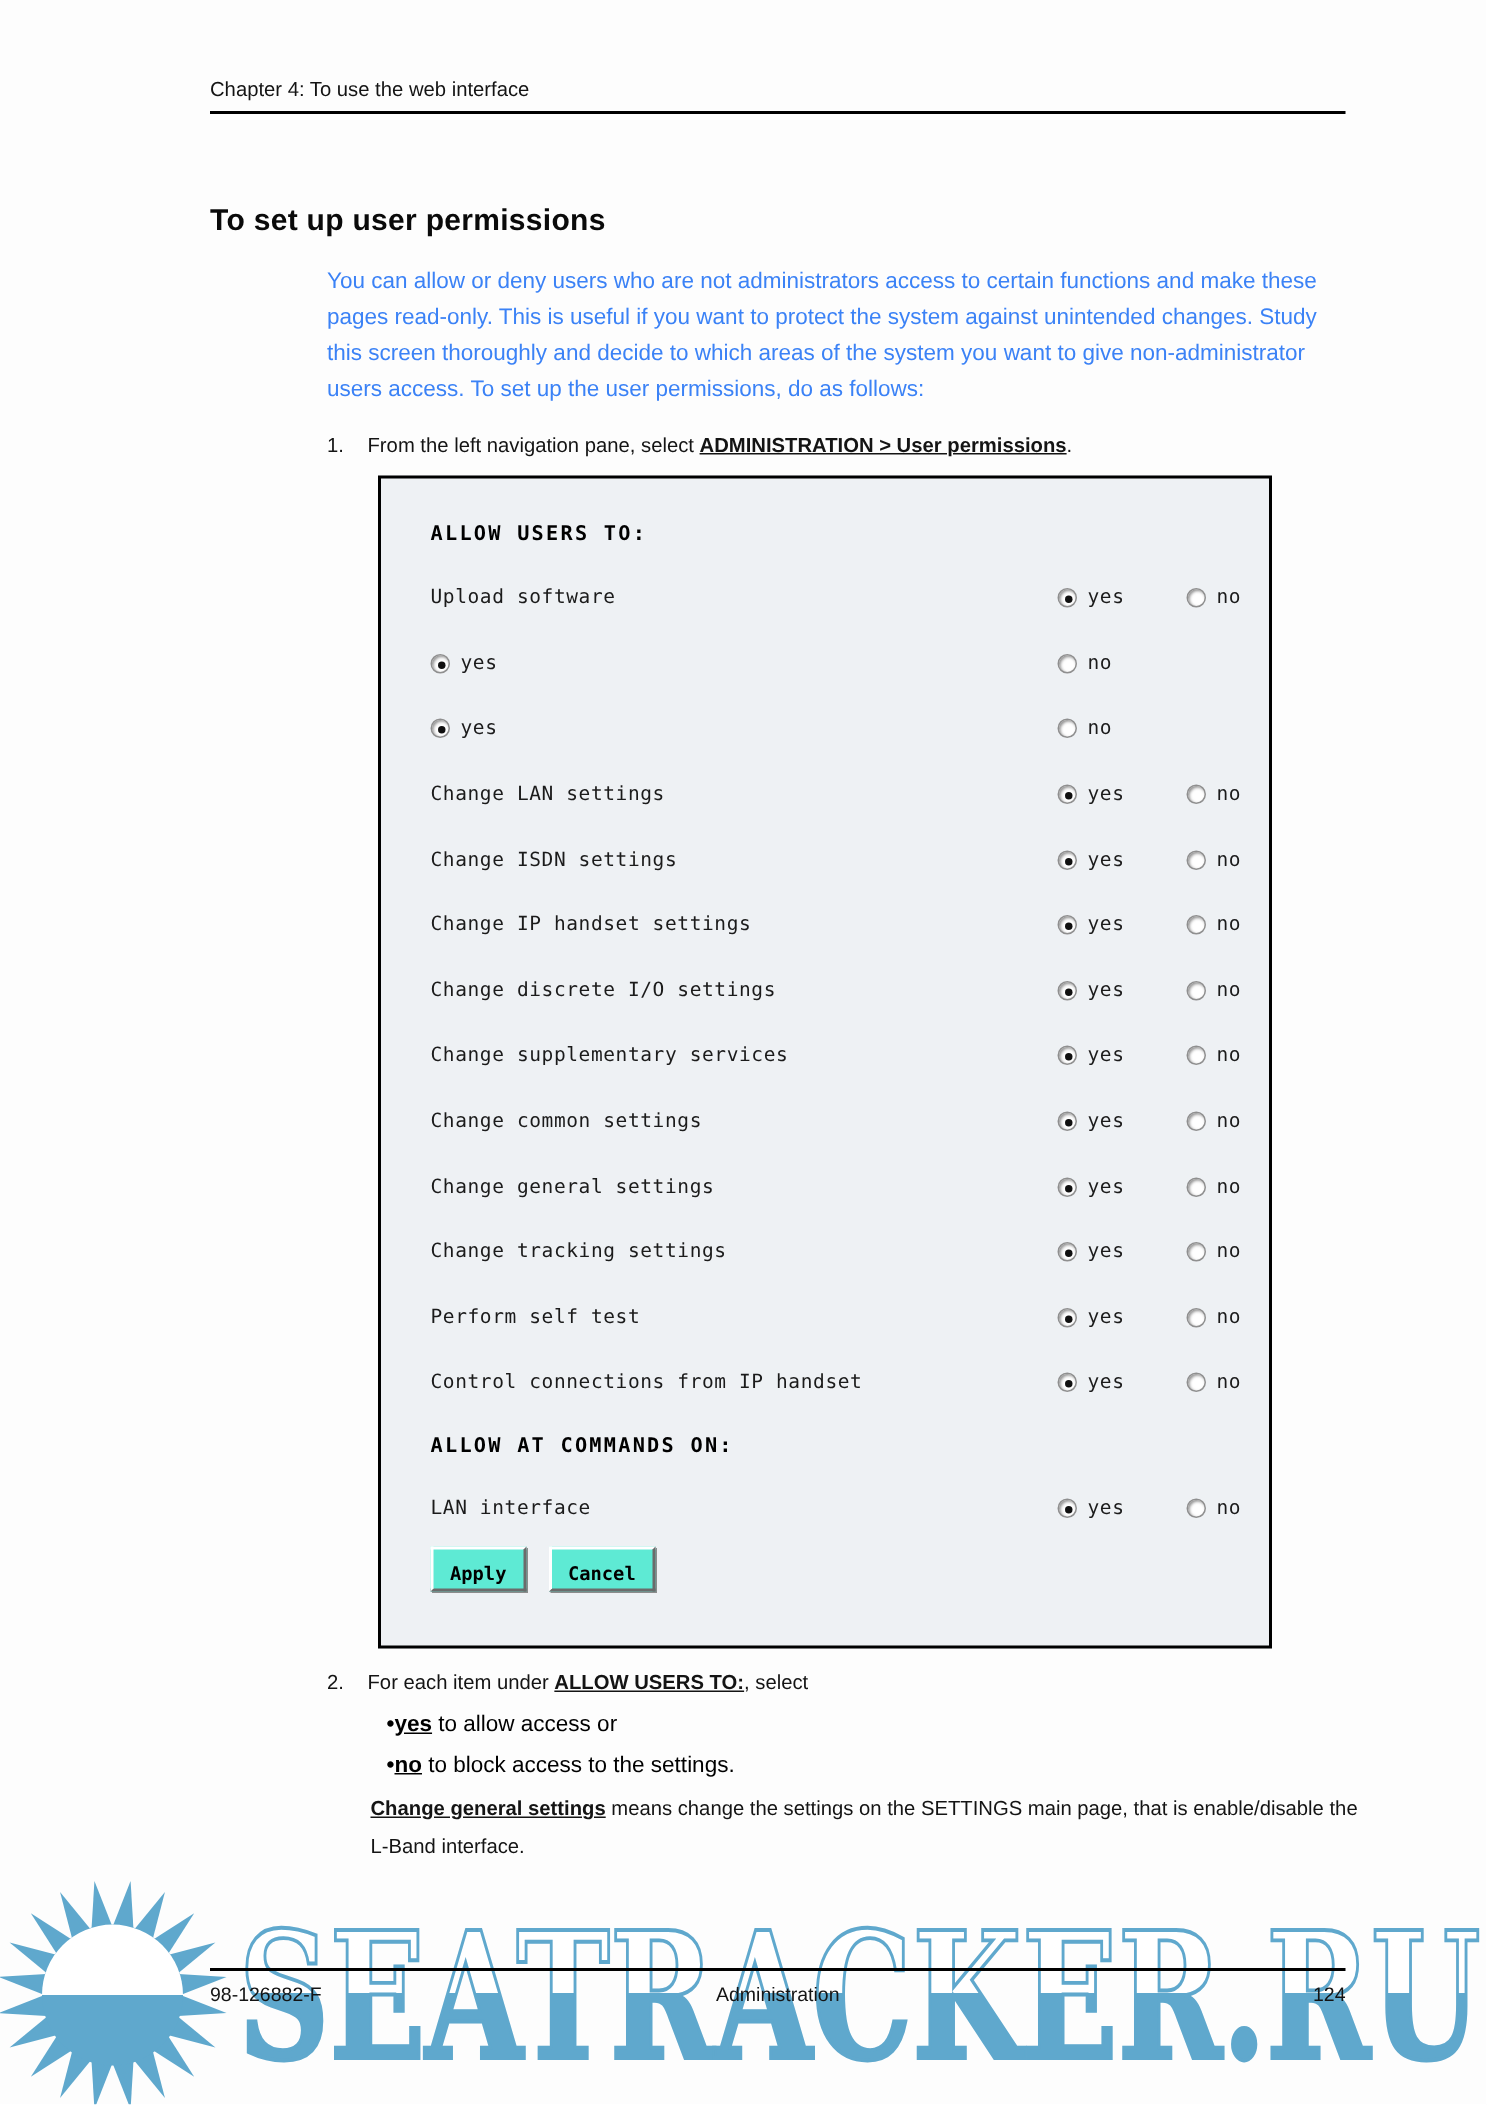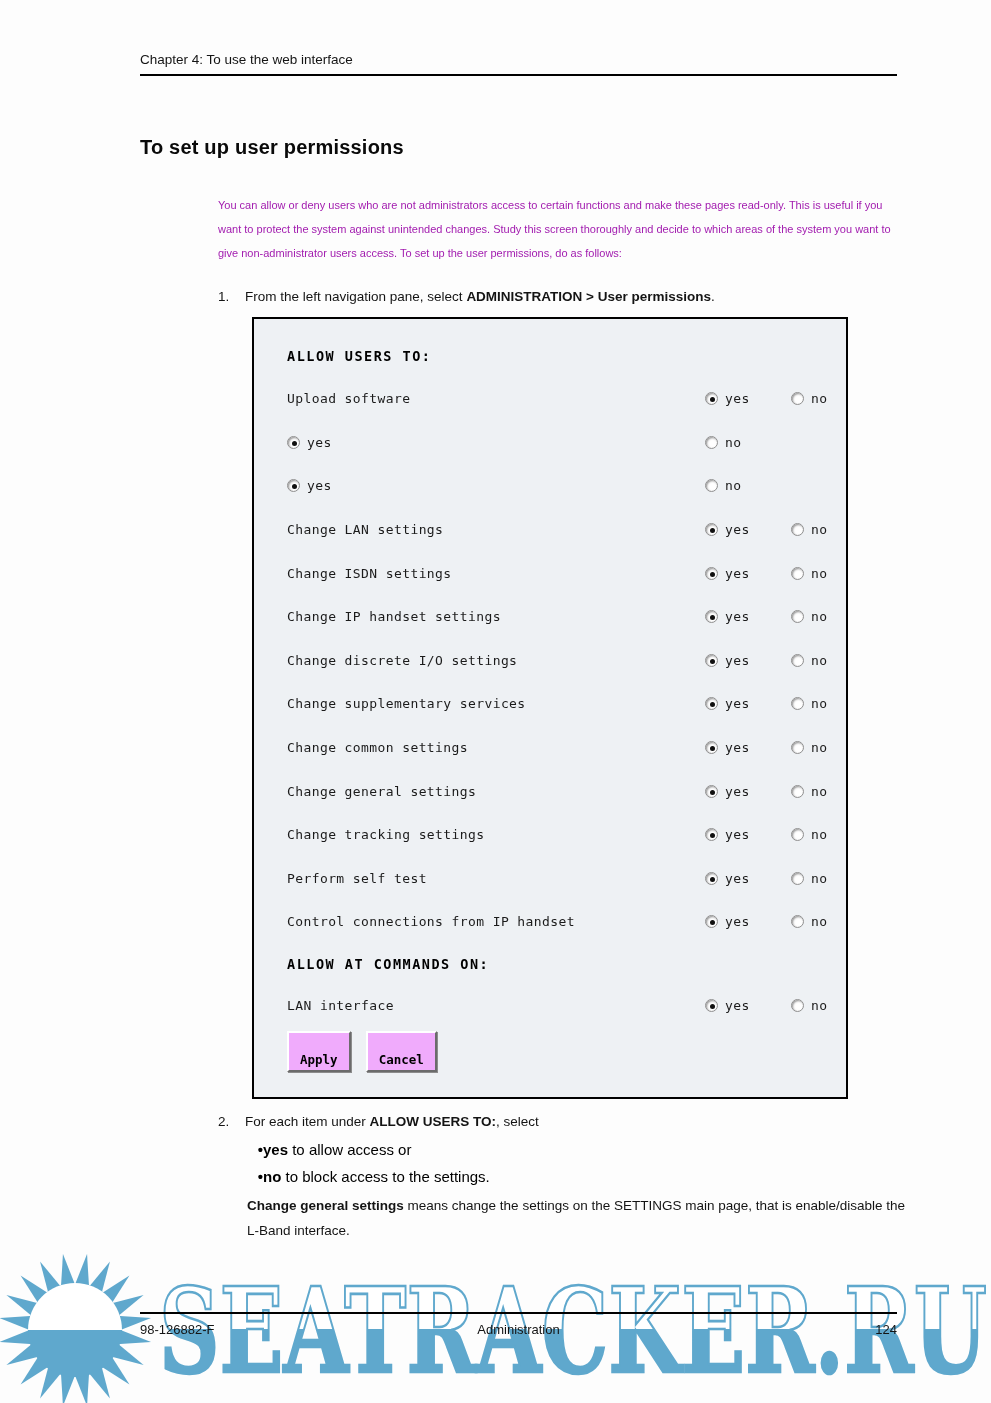--- a/index.html
+++ b/index.html
@@ -19,36 +19,36 @@
     position:absolute; top:74px; left:140px; width:757px; height:2px;
     background:#000;
   }
 
   
   .page-title {
     position:absolute; top:136px; left:140px;
     font-size:20px; font-weight:bold; letter-spacing:.2px; color:#0a0a0a;
   }
   .intro {
-    position:absolute; top:193px; left:218px; width:684px;
-    font-size:11px; line-height:24px; color:#a21caf;
+    position:absolute; top:176px; left:218px; width:684px;
+    font-size:15px; line-height:24px; color:#3b82f6;
   }
   .step { position:absolute; left:218px; font-size:13.5px; color:#141414; }
   .step .num { display:inline-block; width:27px; }
   .step1 { top:289px; }
   .step2 { top:1114px; }
   .bullet-line { position:absolute; left:247px; font-size:15px; color:#000000;text-align:right; }
   .bullet1 { top:1141px; }
   .bullet2 { top:1168px; }
   .bullet-dot { display:inline-block; width:16px; font-weight:bold; }
   .note-para {
     position:absolute; top:1193px; left:247px; width:662px;
     font-size:13.5px; line-height:25px; color:#141414;
   }
-  b { font-weight:bold; }
+  b { font-weight:bold;text-decoration:underline; }
 
   
   .screenshot {
     position:absolute; top:317px; left:252px; width:596px; height:782px;
     background:#eef1f4; border:2px solid #000;
     font-family:"DejaVu Sans Mono", monospace; color:#1b1b1b;
   }
   .box-inner { padding:16px 38px 0 33px; }
   .box-heading {
     height:42px; display:flex; align-items:center;
@@ -71,24 +71,24 @@
     content:""; position:absolute; left:4px; top:4px;
     width:5px; height:5px; border-radius:50%; background:#101010;
   }
   .warning-row {
     height:34px; display:flex; align-items:center;
     font-size:13px; letter-spacing:.3px; color:#e03333;
   }
   .button-row { height:30px; display:flex; align-items:flex-start; gap:15px; margin-top:4px; }
   .btn {
     font-family:"DejaVu Sans Mono", monospace; font-size:12.5px; font-weight:bold;
-    color:#000; background:#f0abfc;
+    color:#000; background:#5eead4;
     border:2px solid; border-color:#ffffff #6b6b6b #6b6b6b #ffffff;
     box-shadow:1px 1px 0 #8c8c8c;
-    padding:19px 11px 3px; cursor:pointer; line-height:15px;
+    padding:8px 11px 3px; cursor:pointer; line-height:15px;
   }
 
   
   .footer-rule {
     position:absolute; top:1312px; left:140px; width:757px; height:2px;
     background:#000; z-index:3;
   }
   .footer-text {
     position:absolute; top:1322px; left:140px; width:757px; height:20px;
     font-size:13px; color:#141414; z-index:3;

